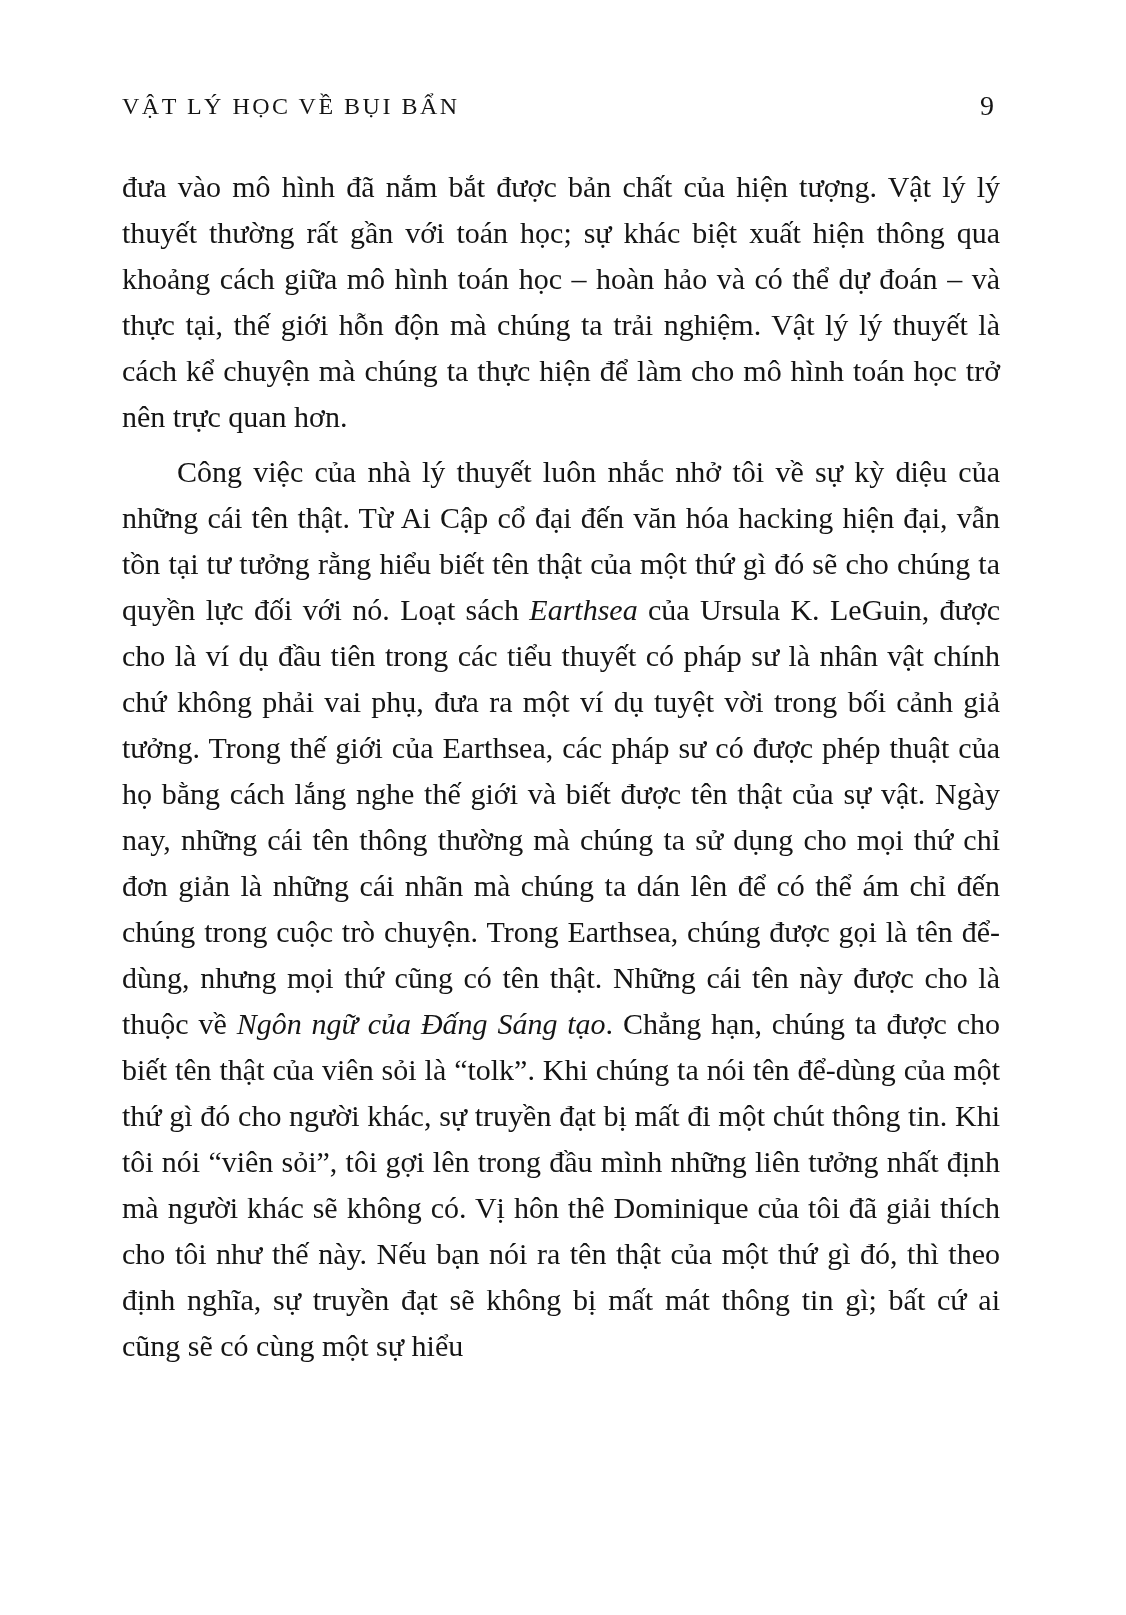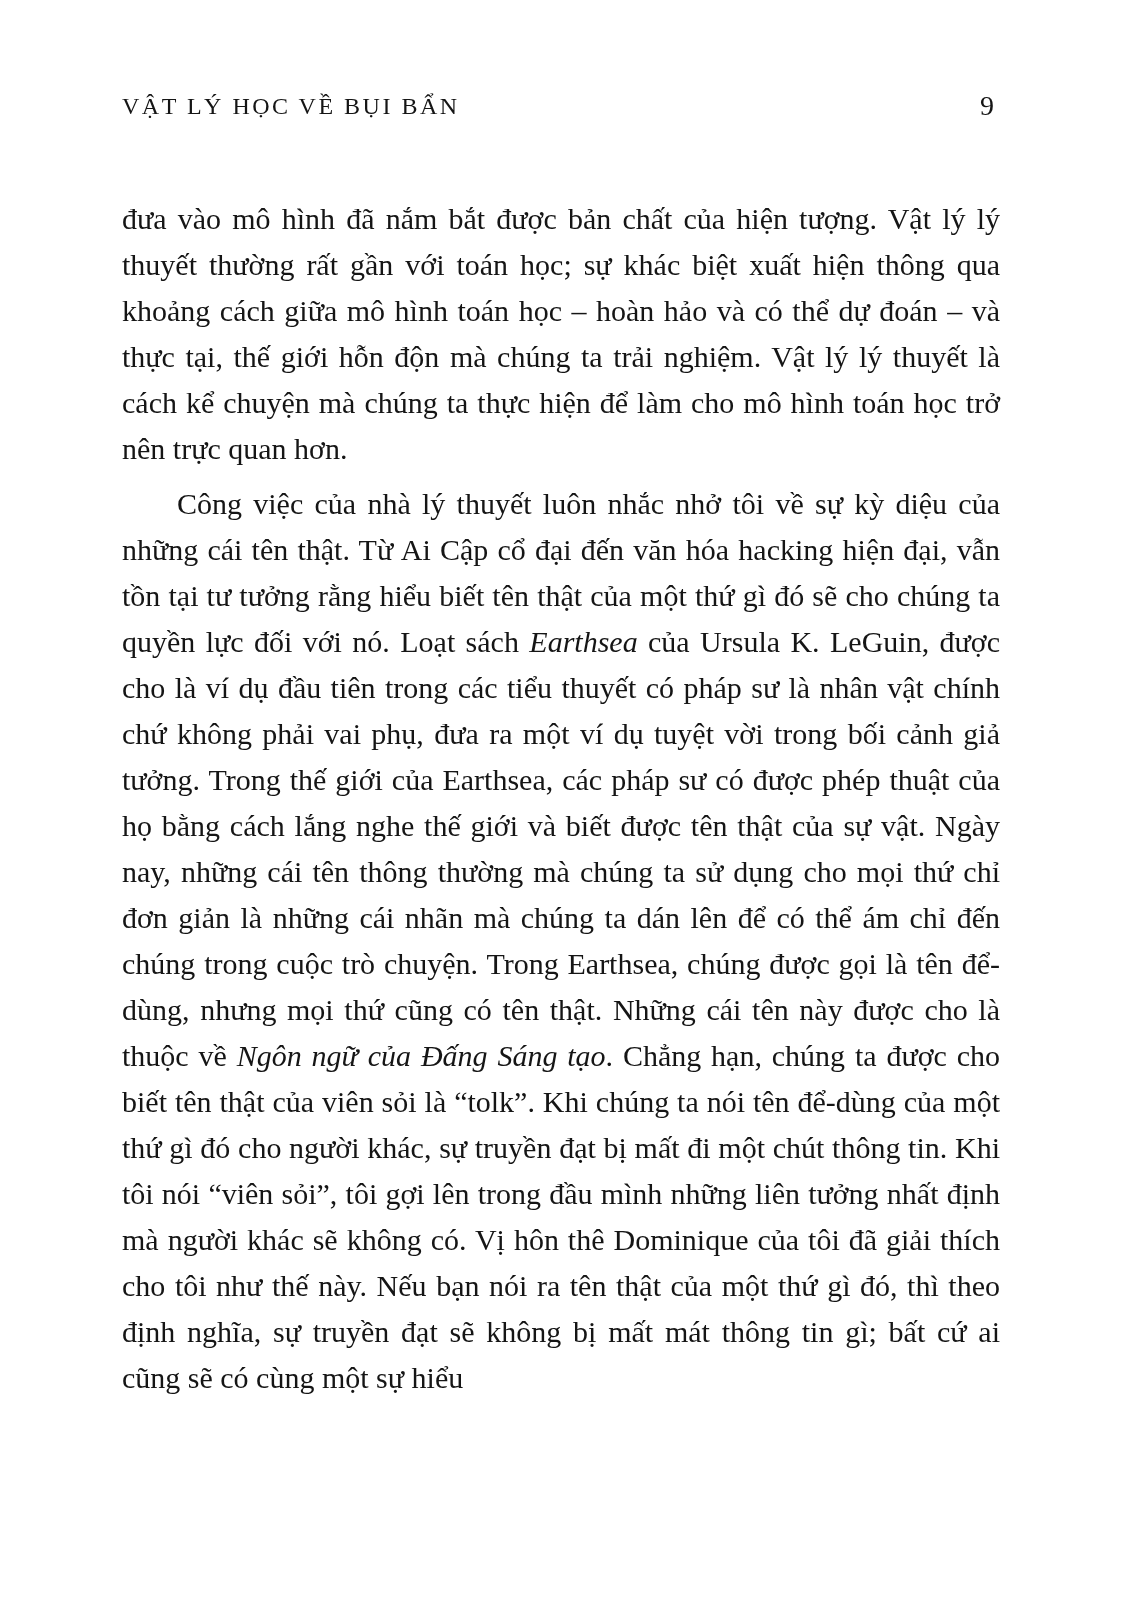--- a/index.html
+++ b/index.html
@@ -41,21 +41,21 @@
     margin-top: 8px;
   }
   .page-num {
     position: absolute;
     right: 6px;
     top: 0;
     font-size: 28px;
     line-height: 36px;
   }
   .body-text {
-    margin-top: 72px;
+    margin-top: 40px;
     font-size: 30px;
     line-height: 46px;
     text-align: justify;
     font-family: Liberation Serif, serif;
   }
   p.para {
     margin: 0;
     padding: 0;
   }
   p.para + p.para {

